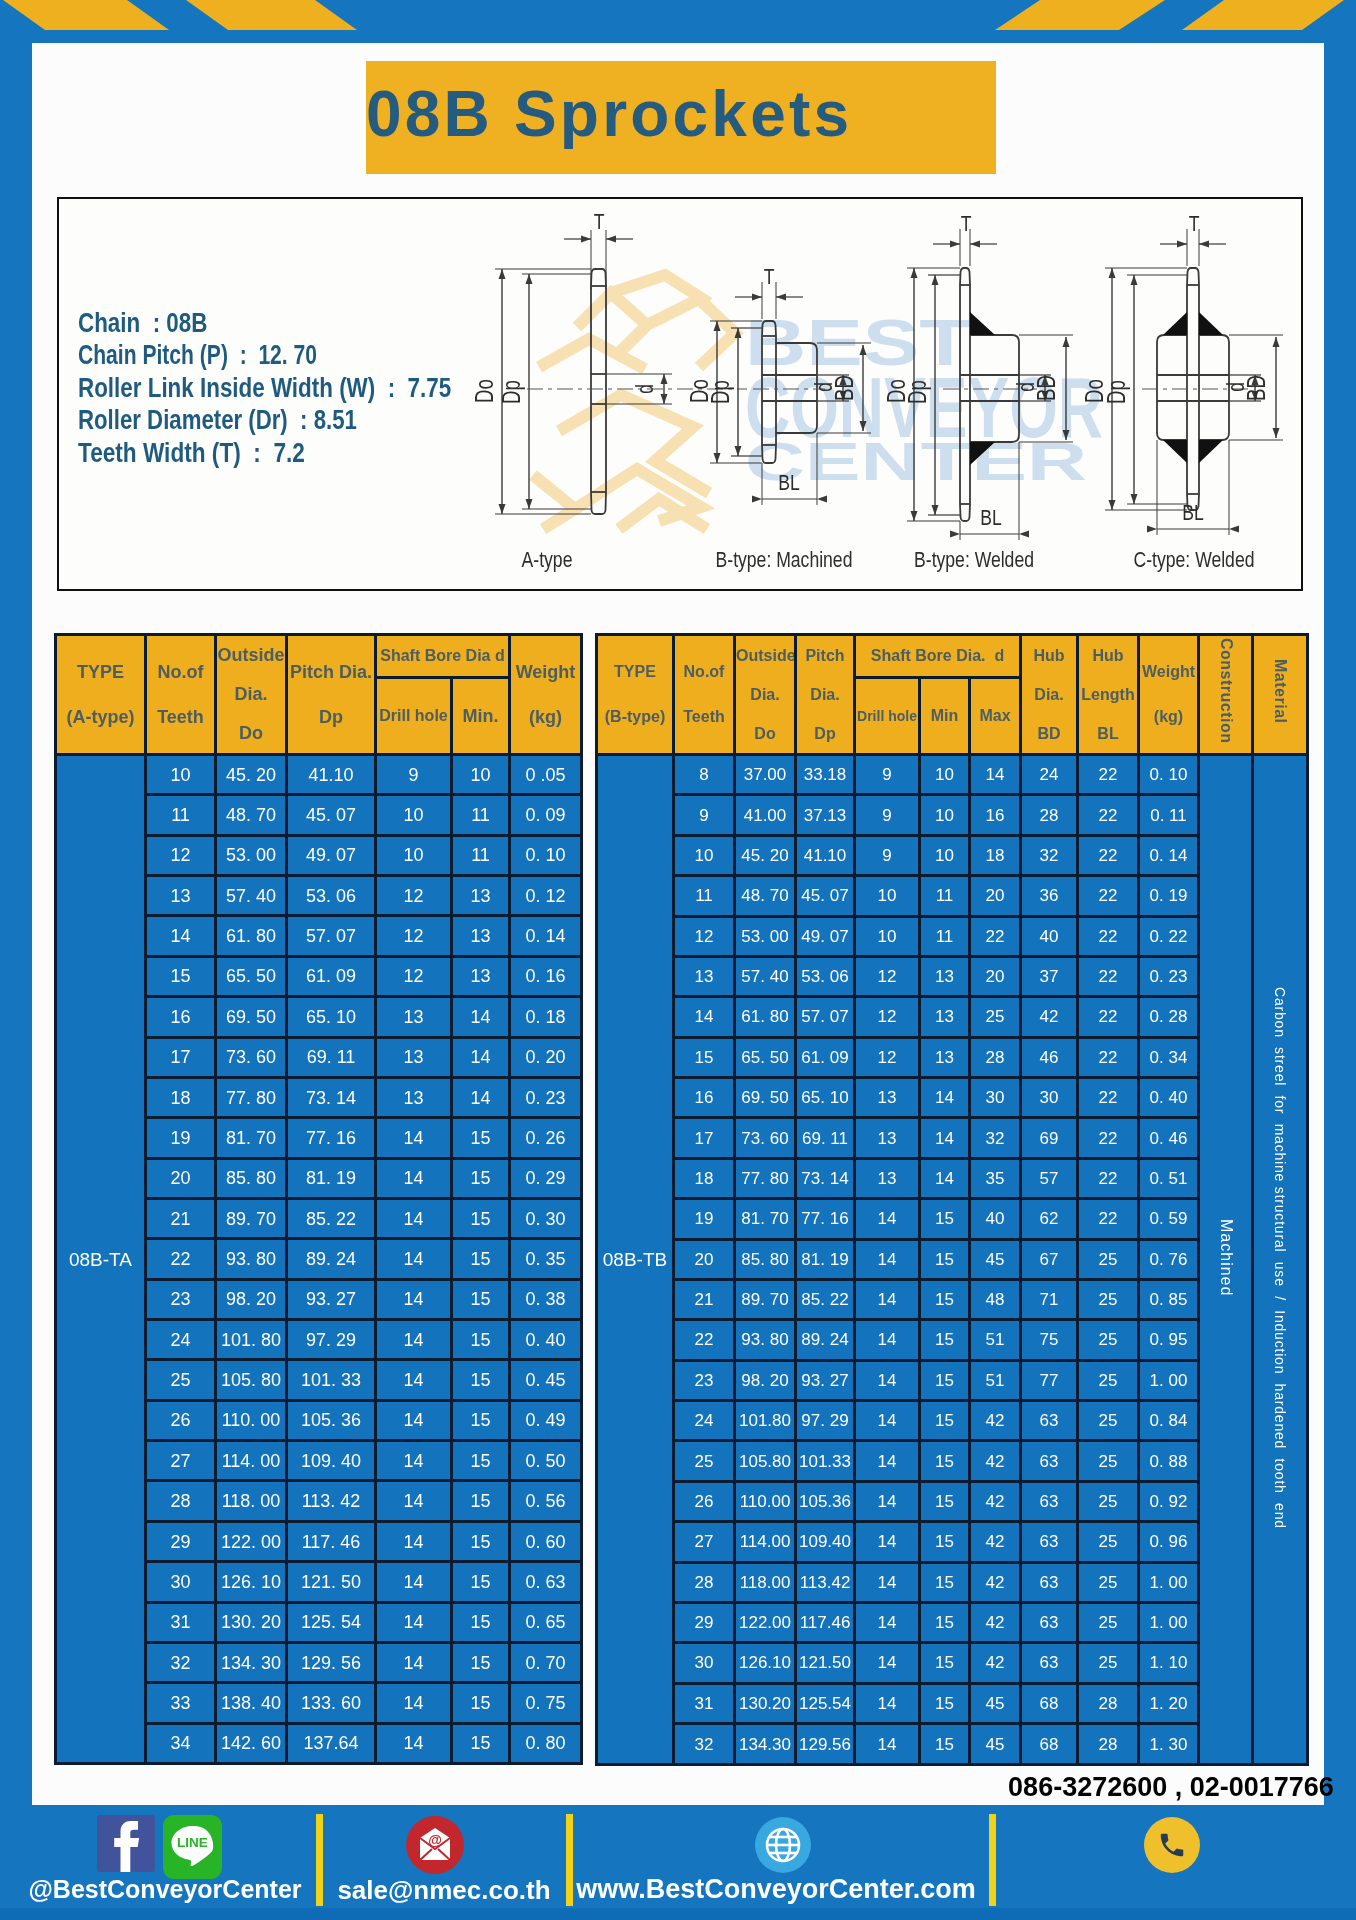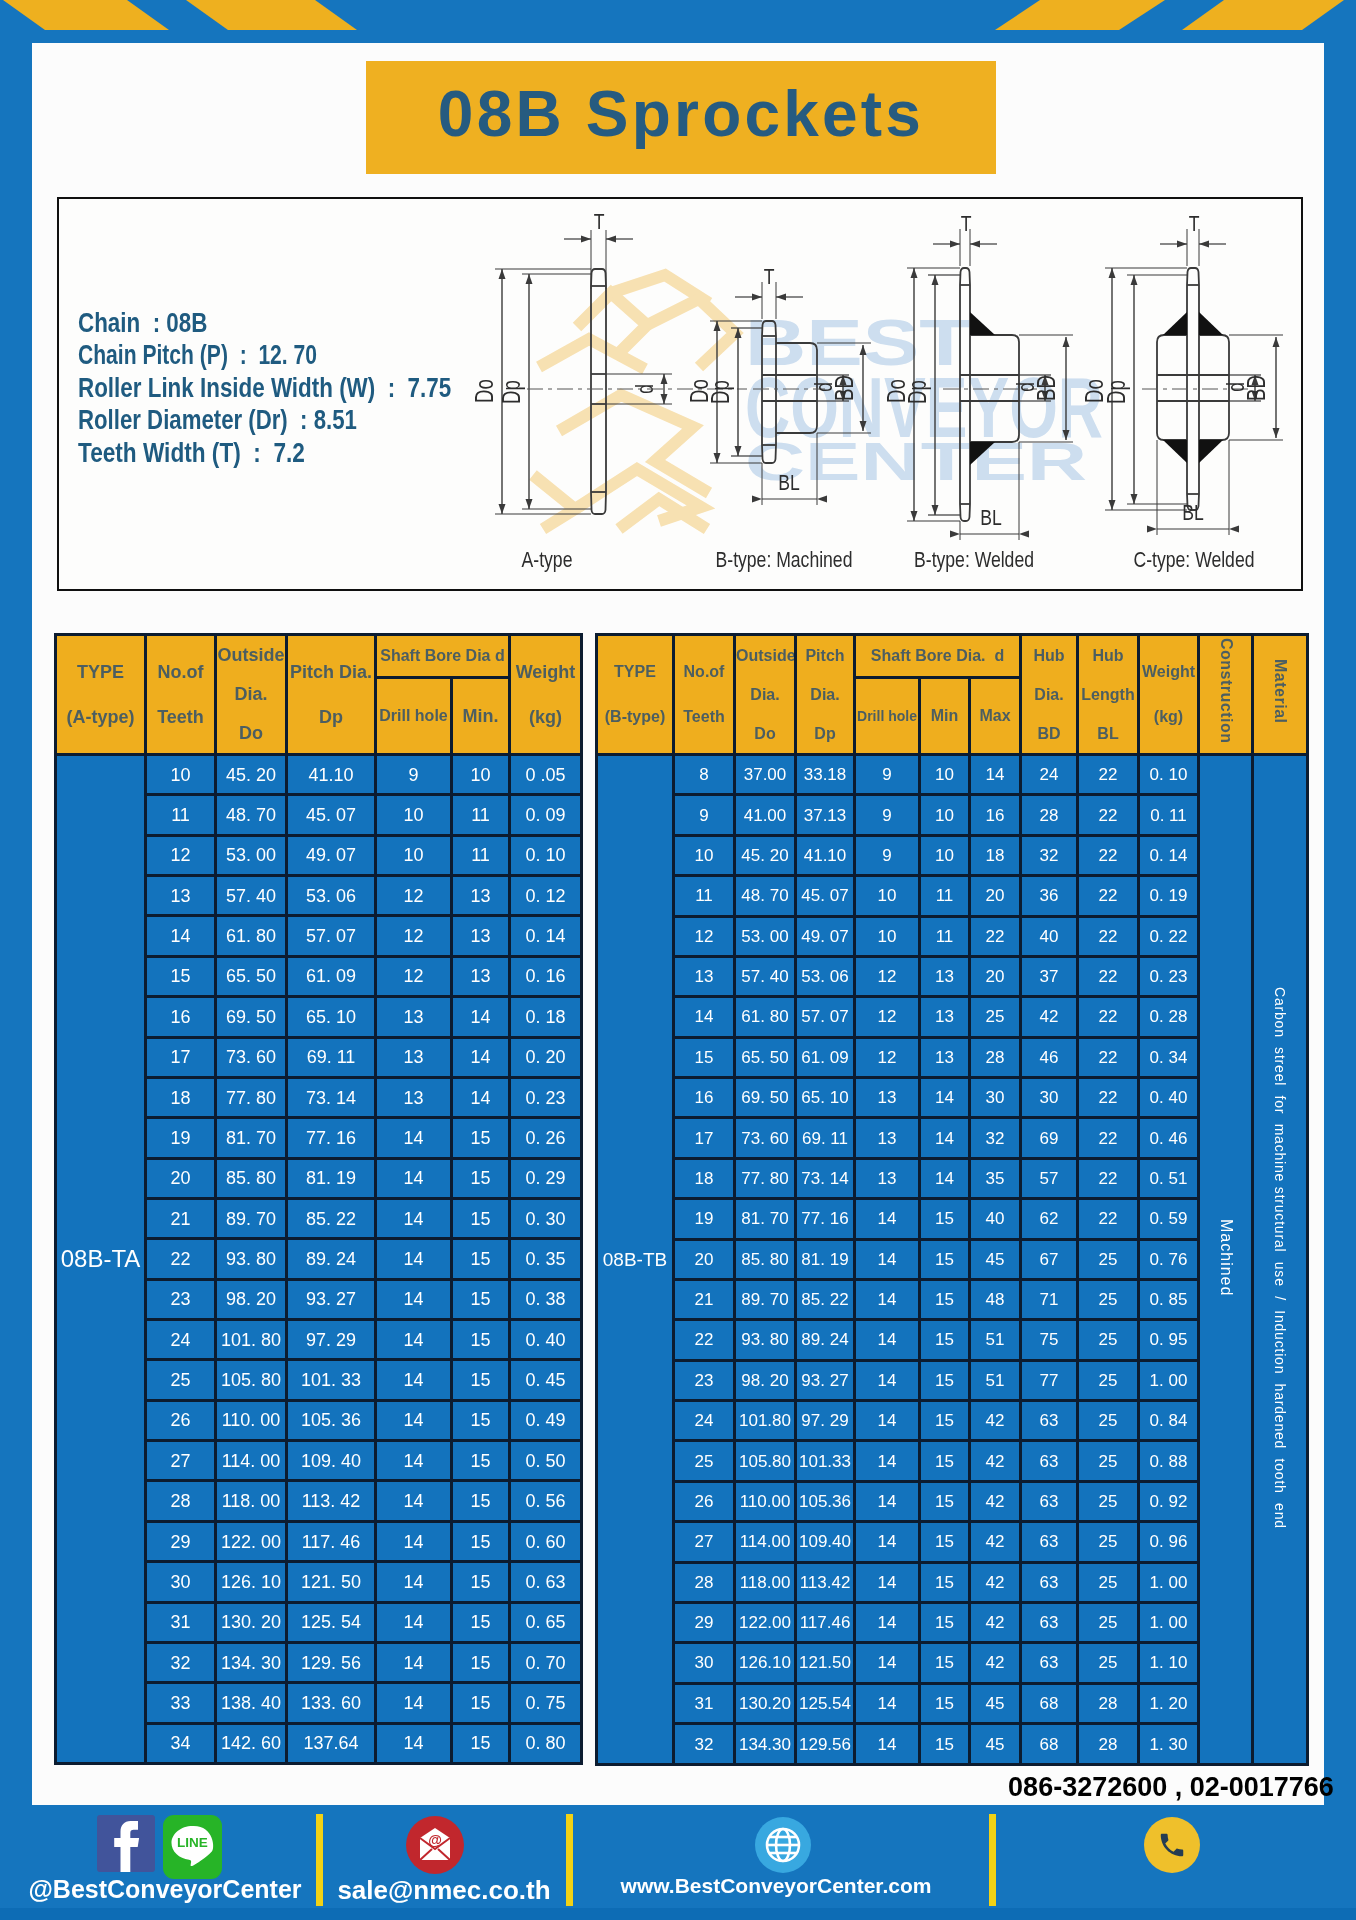--- a/index.html
+++ b/index.html
@@ -20,21 +20,21 @@
 <svg class="abs" style="left:0;top:0" width="1356" height="43" viewBox="0 0 1356 43">
   <rect x="0" y="0" width="1356" height="43" fill="#1575be"></rect>
   <polygon points="3,0 127,0 169,30 45,30" fill="#eeb01f"></polygon>
   <polygon points="186,0 315,0 357,30 228,30" fill="#eeb01f"></polygon>
   <polygon points="1040,0 1165,0 1119,30 995,30" fill="#eeb01f"></polygon>
   <polygon points="1224,0 1344,0 1302,30 1182,30" fill="#eeb01f"></polygon>
 </svg>
 
 <div class="abs" style="left:366px;top:61px;width:630px;height:113px;background:#efb021;"></div>
 
-<div class="abs" style="left:366px;top:61px;width:630px;height:113px;line-height:107px;text-align:center;font-size:64px;font-weight:bold;color:#265b80;letter-spacing:3.2px;">08B Sprockets</div>
+<div class="abs" style="left:366px;top:61px;width:630px;height:113px;line-height:107px;font-size:64px;font-weight:bold;color:#265b80;letter-spacing:3.2px;">08B Sprockets</div>
 
 <div class="abs" style="left:57px;top:197px;width:1246px;height:394px;border:2px solid #101010;background:#fdfdfc;"></div>
 
 <div class="abs" style="left:78px;top:308.7px;font-weight:bold;color:#1f5b80;font-size:28px;line-height:28px;white-space:nowrap;transform:scaleX(0.8);transform-origin:left top;">Chain&nbsp;&nbsp;: 08B</div>
 <div class="abs" style="left:78px;top:341.2px;font-weight:bold;color:#1f5b80;font-size:28px;line-height:28px;white-space:nowrap;transform:scaleX(0.753);transform-origin:left top;">Chain Pitch (P)&nbsp;&nbsp;:&nbsp;&nbsp;12. 70</div>
 <div class="abs" style="left:78px;top:373.7px;font-weight:bold;color:#1f5b80;font-size:28px;line-height:28px;white-space:nowrap;transform:scaleX(0.8);transform-origin:left top;">Roller Link Inside Width (W)&nbsp;&nbsp;:&nbsp;&nbsp;7.75</div>
 <div class="abs" style="left:78px;top:406.2px;font-weight:bold;color:#1f5b80;font-size:28px;line-height:28px;white-space:nowrap;transform:scaleX(0.793);transform-origin:left top;">Roller Diameter (Dr)&nbsp;&nbsp;: 8.51</div>
 <div class="abs" style="left:78px;top:438.7px;font-weight:bold;color:#1f5b80;font-size:28px;line-height:28px;white-space:nowrap;transform:scaleX(0.808);transform-origin:left top;">Teeth Width (T)&nbsp;&nbsp;:&nbsp;&nbsp;7.2</div>
 <svg class="abs" style="left:59px;top:199px" width="1242" height="390" viewBox="0 0 1242 390">
 
@@ -250,21 +250,21 @@
         <td colspan="2" style="font-size:16px">Shaft Bore Dia d</td>
         <td rowspan="2">Weight<br><br>(kg)</td>
       </tr>
 <tr style="height:77px">
         <td style="font-size:16px">Drill hole</td>
         <td>Min.</td>
       </tr>
 </thead>
     <tbody>
 <tr>
-        <td rowspan="25" style="font-size:24px">08B-TA</td>
+        <td rowspan="25" style="font-size:19px">08B-TA</td>
         <td>10</td>
         <td>45. 20</td>
         <td>41.10</td>
         <td>9</td>
         <td>10</td>
         <td>0 .05</td>
       </tr>
 <tr>
         <td>11</td>
         <td>48. 70</td>
@@ -815,21 +815,21 @@
 <g fill="none" stroke="#fff" stroke-width="2.6">
 <circle cx="28" cy="28" r="16"></circle>
 <ellipse cx="28" cy="28" rx="7" ry="16"></ellipse>
 <line x1="12" y1="28" x2="44" y2="28"></line>
 <line x1="14.5" y1="20" x2="41.5" y2="20"></line>
 <line x1="14.5" y1="36" x2="41.5" y2="36"></line>
 </g>
 </svg>
 </div>
 
-<div class="abs" style="left:569px;top:1874px;width:414px;text-align:center;color:#fff;font-weight:bold;font-size:21px;">www.BestConveyorCenter.com</div>
+<div class="abs" style="left:569px;top:1874px;width:414px;text-align:center;color:#fff;font-weight:bold;font-size:27px;">www.BestConveyorCenter.com</div>
 
 <div class="abs" style="left:989px;top:1814px;width:7px;height:92px;background:#f2d215;"></div>
 
 <div class="abs" style="left:1144px;top:1817px;width:56px;height:56px;border-radius:50%;background:#efc02b;">
 <svg width="56" height="56" viewBox="0 0 56 56">
 <path transform="translate(13,13) scale(1.25)" d="M6.62 10.79c1.44 2.83 3.76 5.14 6.59 6.59l2.2-2.2c.27-.27.67-.36 1.02-.24 1.12.37 2.33.57 3.57.57.55 0 1 .45 1 1V20c0 .55-.45 1-1 1-9.39 0-17-7.61-17-17 0-.55.45-1 1-1h3.5c.55 0 1 .45 1 1 0 1.25.2 2.45.57 3.57.11.35.03.74-.25 1.02l-2.2 2.2z" fill="#253c52"></path>
 </svg>
 </div>
 
 <div class="abs" style="left:996px;top:1772px;width:350px;text-align:center;color:#000000;font-weight:bold;font-size:27px;">086-3272600 , 02-0017766</div>

